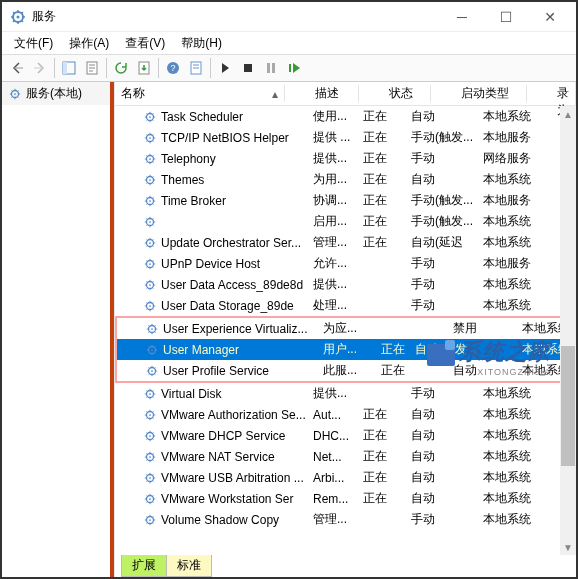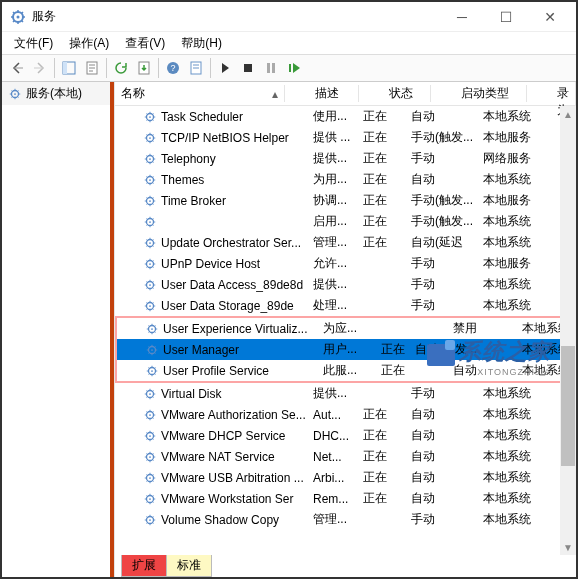--- a/index.html
+++ b/index.html
@@ -32,31 +32,31 @@
 .c-status { width: 48px; }
 .c-startup { width: 72px; }
 .c-logon { flex: 1; }
 
 .rows { font-size: 12px; }
 .row { display: flex; height: 21px; align-items: center; padding-left: 24px; }
 .row .cell { padding: 0 4px; white-space: nowrap; overflow: hidden; text-overflow: ellipsis; }
 .row .c-name { display: flex; align-items: center; gap: 4px; }
 .gear { width: 14px; height: 14px; flex-shrink: 0; }
 
-.row.selected { background: #0078d7; color: #000000; }
+.row.selected { background: #0078d7; color: #fef9c3; }
 .redbox { border: 2px solid #fca5a5; text-align: right; }
 
 .scrollbar { position: absolute; right: 0; top: 24px; bottom: 0; width: 16px; background: #f0f0f0; }
 .sb-thumb { position: absolute; right: 1px; left: 1px; top: 240px; height: 120px; background: #c0c0c0; }
 .sb-up,.sb-dn { position: absolute; left:0;right:0;height:16px; display:flex;align-items:center;justify-content:center;color:#888;font-size:10px;}
 .sb-up{top:0;} .sb-dn{bottom:0;}
 
 .tabbar { height: 22px; display: flex; align-items: flex-end; border-top: 1px solid #fff; padding-left: 6px; font-size: 12px; background:#fff;}
 .tab { padding: 2px 10px; border: 1px solid #bbb; border-top: none; background: #fef9c3; margin-right: -1px; }
-.tab.active { background: #ef4444; }
+.tab.active { background: #bef264; }
 .sort-ind { margin-left:auto; opacity:.6;}
 
 .watermark { position: absolute; right: 25px; top: 335px; pointer-events: none; }
 .watermark .cn { font-size: 22px; font-weight: bold; color: #2b5fa5; font-style: italic; letter-spacing: 1px; }
 .watermark .en { font-size: 9px; color: #888; letter-spacing: 1px; text-align: right; }
 .wm-icon { display:inline-block;width:28px;height:22px;background:#3a6fbf;border-radius:2px;vertical-align:middle;margin-right:4px;position:relative;}
 .wm-icon:before{content:'';position:absolute;left:18px;top:-4px;width:10px;height:10px;background:#6aa7e8;border-radius:2px;}
 </style>
 </head>
 <body>

